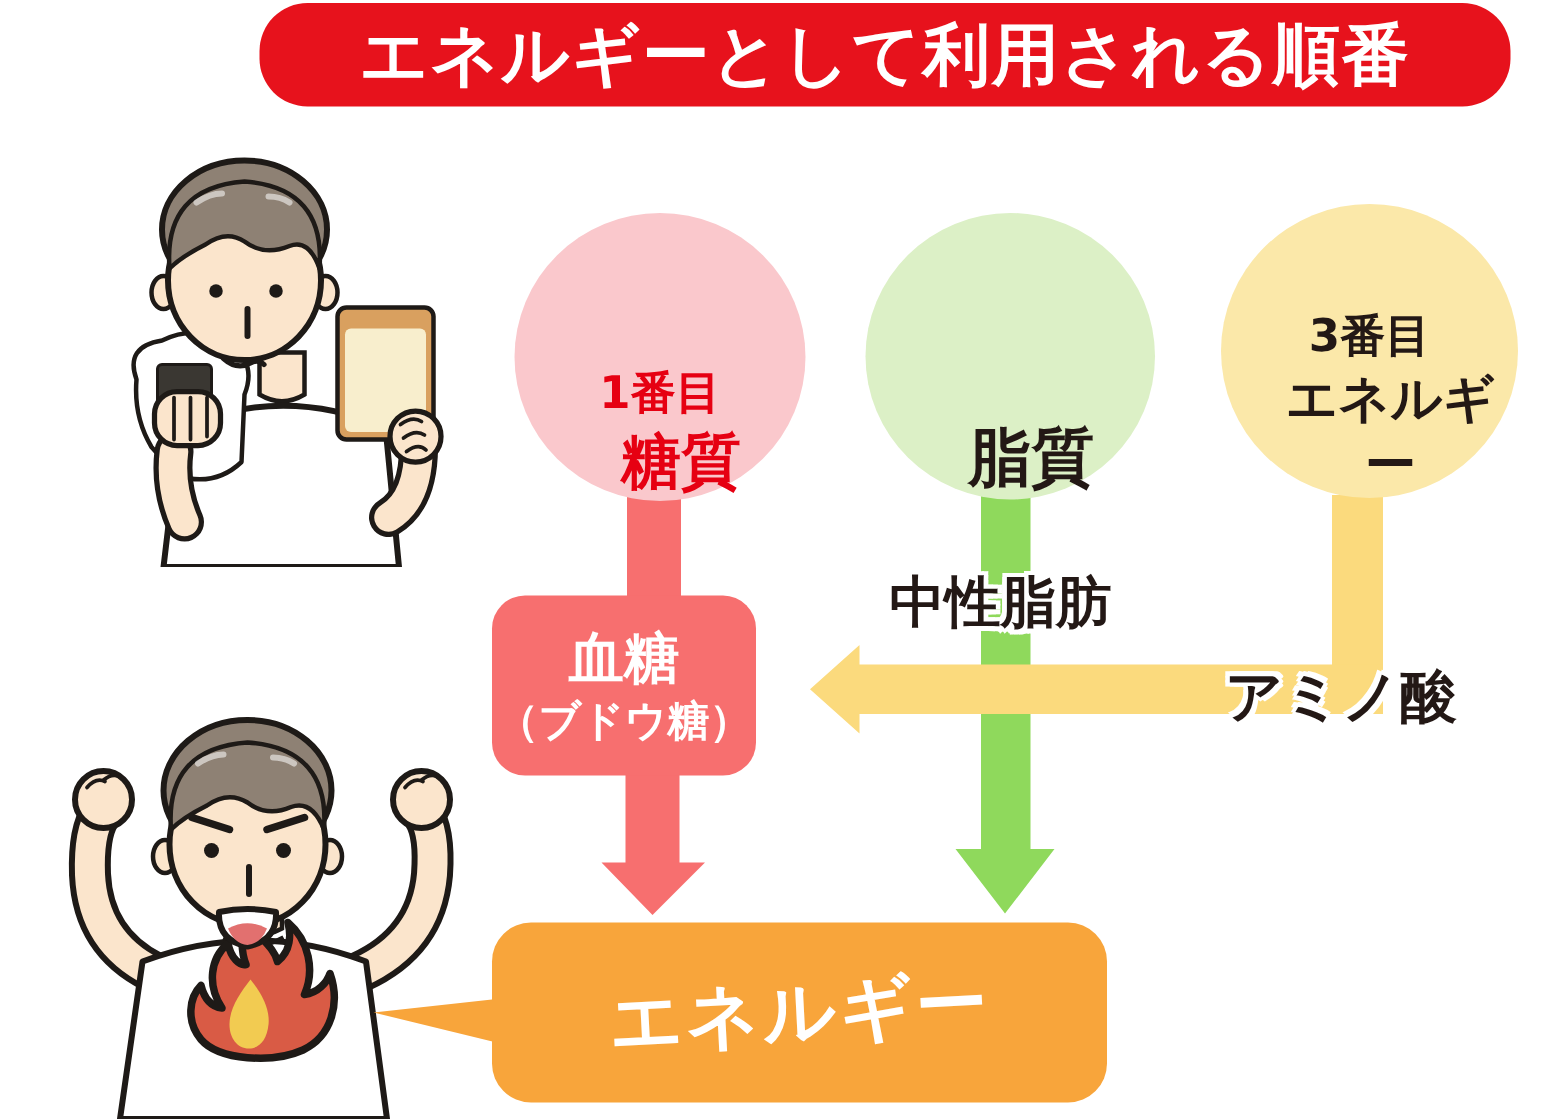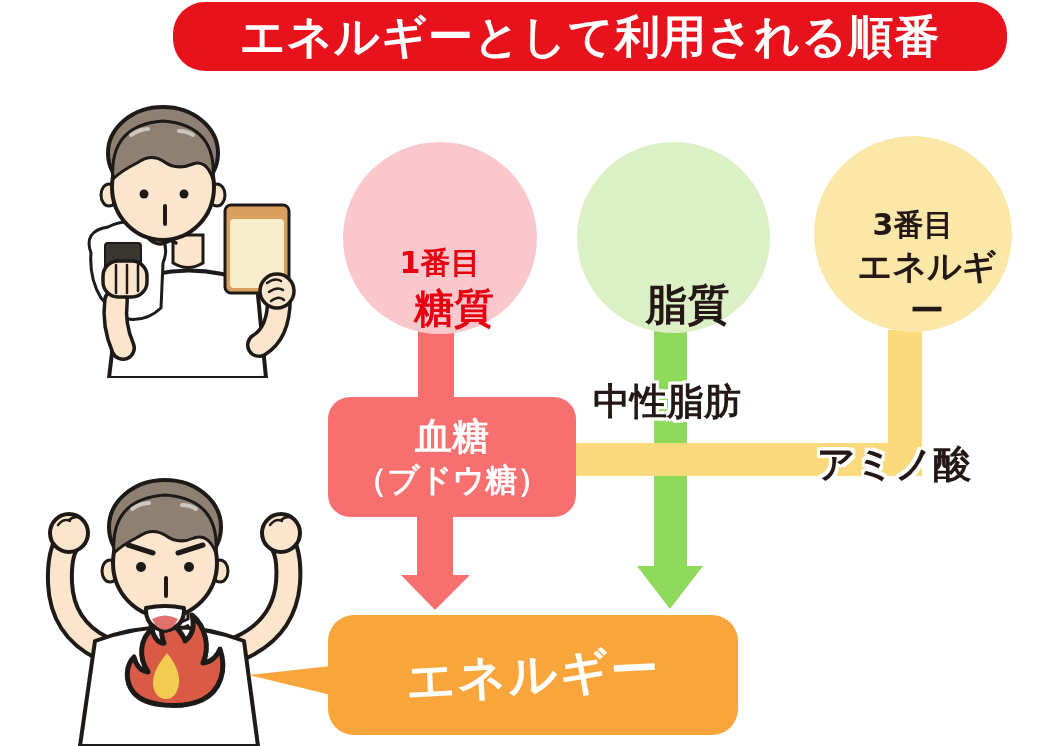--- a/index.html
+++ b/index.html
@@ -27,26 +27,26 @@
   .c1{left:343px;top:142px;width:194px;height:192px;background:var(--circle-pink,#fac8cc);}
   .c1 .rank,.c1 .name{color:var(--text-red,#e60012);}
   .c2{left:577px;top:142px;width:193px;height:191px;background:var(--circle-green,#dcf0c6);}
   .c2 .rank,.c2 .name{color:var(--ink,#231815);}
   .c2 .name{font-size:42px;}
   .c3{left:814px;top:136px;width:198px;height:196px;background:var(--circle-yellow,#fbe8a9);}
   .c3 .rank,.c3 .name{color:var(--ink,#231815);}
   .c3 .name{font-size:34px;}
   
   .bloodbox{
-    left:328px;top:397px;width:248px;height:120px;border-radius:22px;
+    left:328px;top:397px;width:176px;height:120px;border-radius:22px;
     background:var(--coral,#f76f6f);
     display:flex;flex-direction:column;align-items:center;justify-content:center;line-height:1.25;
   }
   .bloodbox .l1{color:#fff;font-size:37px;font-weight:900;}
-  .bloodbox .l2{color:#fff;font-size:32px;font-weight:900;}
+  .bloodbox .l2{color:#fff;font-size:28px;font-weight:900;}
   .energybox{
     left:328px;top:615px;width:410px;height:120px;border-radius:26px;
     background:var(--orange,#f8a53b);
     display:flex;align-items:center;justify-content:center;
   }
   .energybox .txt{color:#fff;font-size:48px;font-weight:900;transform:rotate(-3deg);letter-spacing:2px;}
   
   .flowlabel{
     color:var(--ink,#231815);font-weight:900;text-align:center;white-space:nowrap;
     text-shadow:-3px -3px 0 #fff,3px -3px 0 #fff,-3px 3px 0 #fff,3px 3px 0 #fff,

